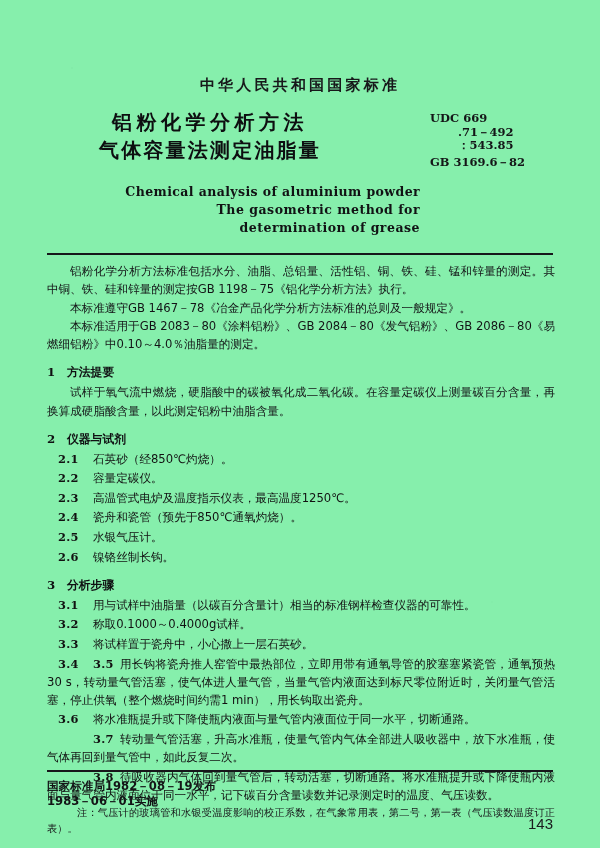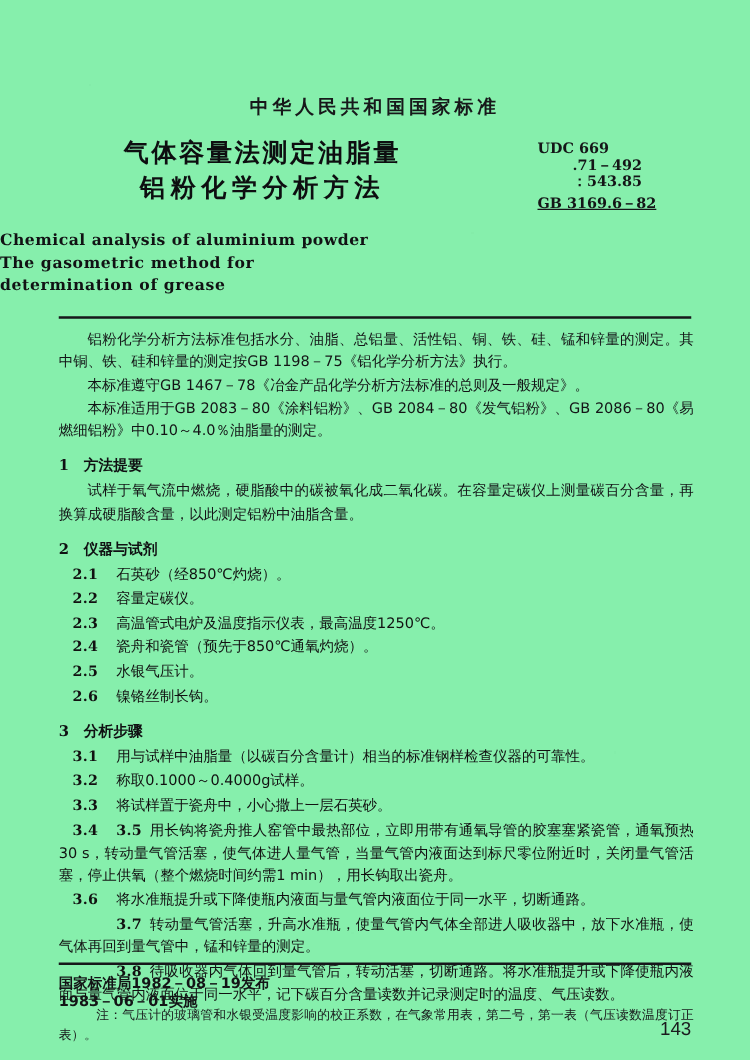--- a/index.html
+++ b/index.html
@@ -69,28 +69,28 @@
     top: 112px;
     left: 430px;
     font-family: "DejaVu Serif", "Liberation Serif", serif;
     font-weight: 700;
     font-size: 11.5px;
     line-height: 13.5px;
     color: #141517;
     white-space: nowrap;
   }
   .udc-block .ind1 { padding-left: 28px; }
-  .udc-block .gb { padding-top: 3px; text-decoration: underline; }
+  .udc-block .gb { padding-top: 3px; }
 
   .title-en {
     position: absolute;
     top: 183px;
     left: 0;
     width: 420px;
-    text-align: left;
+    text-align: right;
     font-family: "DejaVu Serif", "Liberation Serif", serif;
     font-size: 12.5px;
     font-weight: 700;
     line-height: 18px;
     letter-spacing: .4px;
     color: #111214;
   }
   .title-en .l2, .title-en .l3 { letter-spacing: .5px; }
 
   .rule {
@@ -197,22 +197,22 @@
 </style>
 </head>
 <body>
 
 <div class="page">
   <div class="scan-noise"></div>
 
   <div class="national-header">中华人民共和国国家标准</div>
 
   <div class="title-block">
+    <div class="title-cn">铝粉化学分析方法</div>
     <div class="title-cn line2">气体容量法测定油脂量</div>
-    <div class="title-cn">铝粉化学分析方法</div>
   </div>
 
   <div class="udc-block">
     <div>UDC 669</div>
     <div class="ind1">.71－492</div>
     <div class="ind1">：543.85</div>
     <div class="gb">GB 3169.6－82</div>
   </div>
 
   <div class="title-en">
@@ -271,21 +271,21 @@
     <div class="item">
       <span class="idx">3.4</span>
     </div>
     <div class="item flow">
       <span class="idx">3.5</span><span>用长钩将瓷舟推人窑管中最热部位，立即用带有通氧导管的胶塞塞紧瓷管，通氧预热30 s，转动量气管活塞，使气体进人量气管，当量气管内液面达到标尺零位附近时，关闭量气管活塞，停止供氧（整个燃烧时间约需1 min），用长钩取出瓷舟。</span>
     </div>
     <div class="item">
       <span class="idx">3.6</span><span>将水准瓶提升或下降使瓶内液面与量气管内液面位于同一水平，切断通路。</span>
     </div>
     <div class="item flow">
-      <span class="idx">3.7</span><span>转动量气管活塞，升高水准瓶，使量气管内气体全部进人吸收器中，放下水准瓶，使气体再回到量气管中，锰和锌量的测定。</span>
+      <span class="idx">3.7</span><span>转动量气管活塞，升高水准瓶，使量气管内气体全部进人吸收器中，放下水准瓶，使气体再回到量气管中，如此反复二次。</span>
     </div>
     <div class="item flow">
       <span class="idx">3.8</span><span>待吸收器内气体回到量气管后，转动活塞，切断通路。将水准瓶提升或下降使瓶内液面与量气管内液面位于同一水平，记下碳百分含量读数并记录测定时的温度、气压读数。</span>
     </div>
 
     <p class="note">注：气压计的玻璃管和水银受温度影响的校正系数，在气象常用表，第二号，第一表（气压读数温度订正表）。</p>
   </div>
 
   <div class="rule rule-bottom"></div>
 

